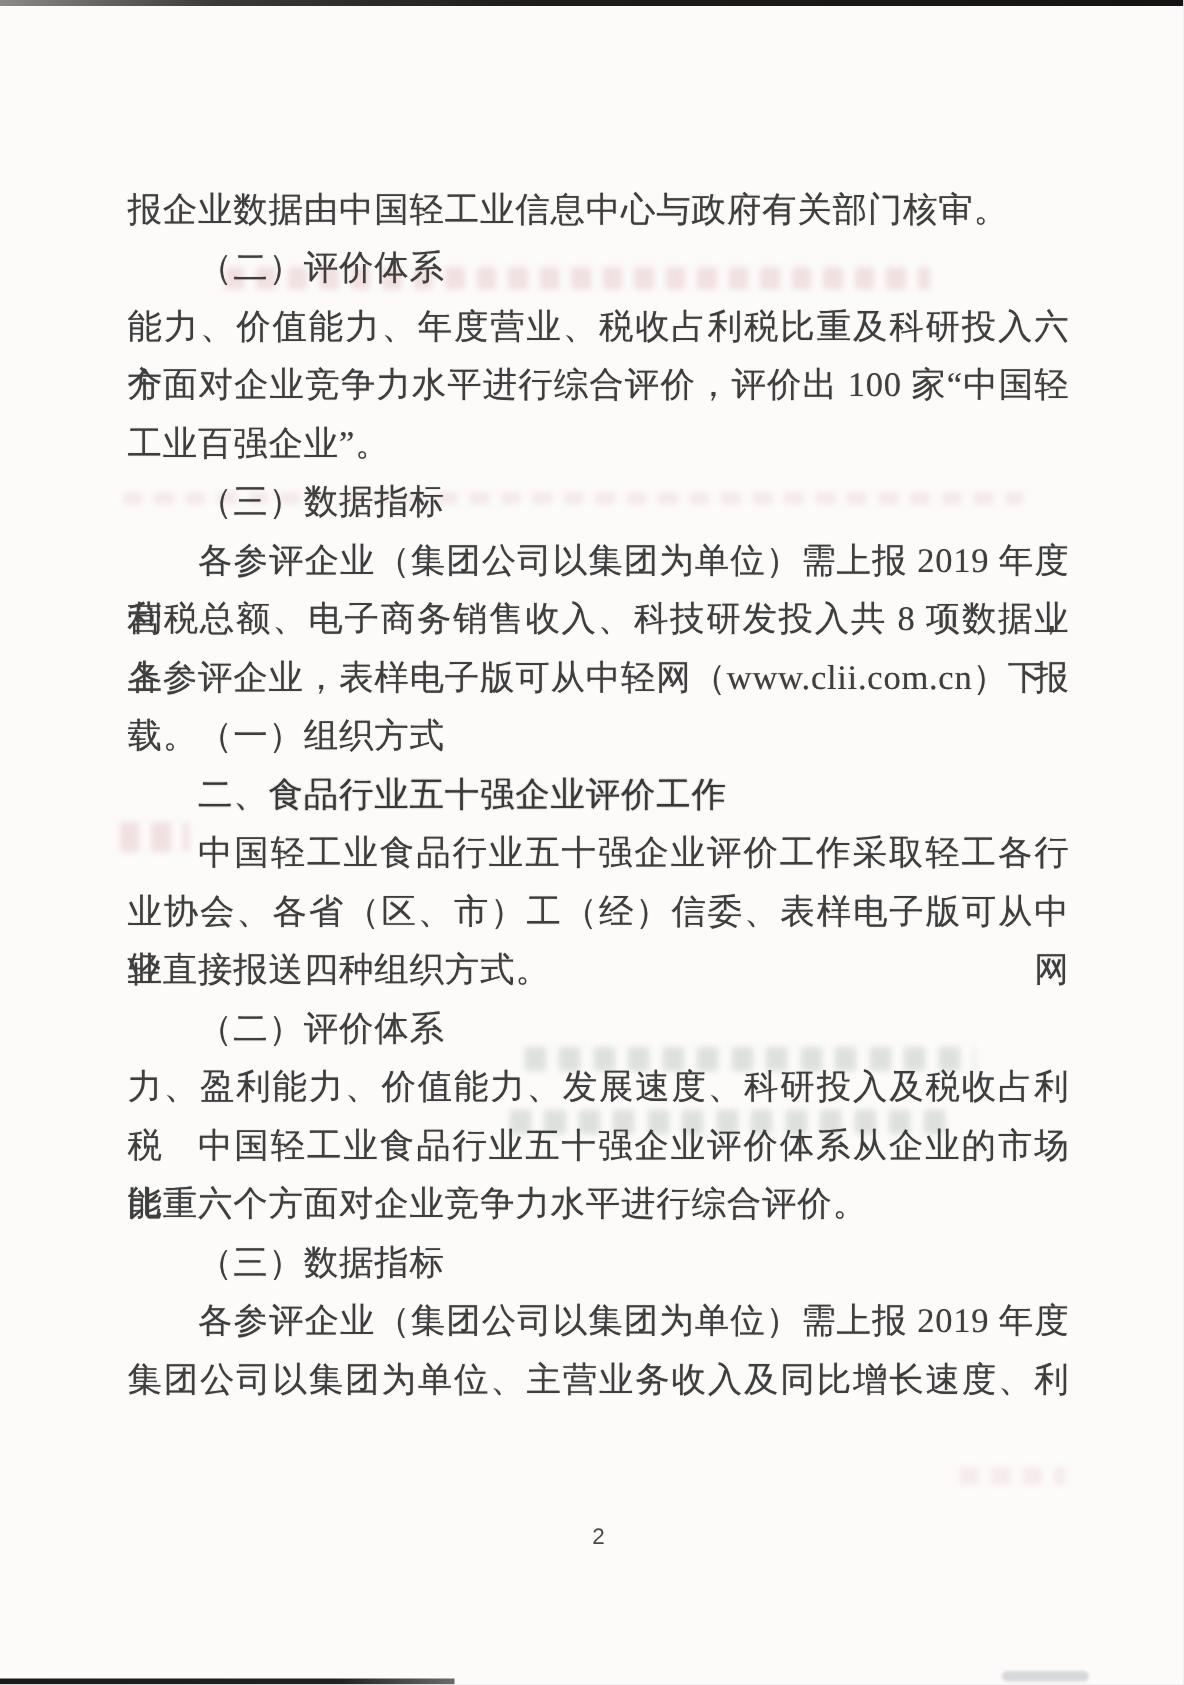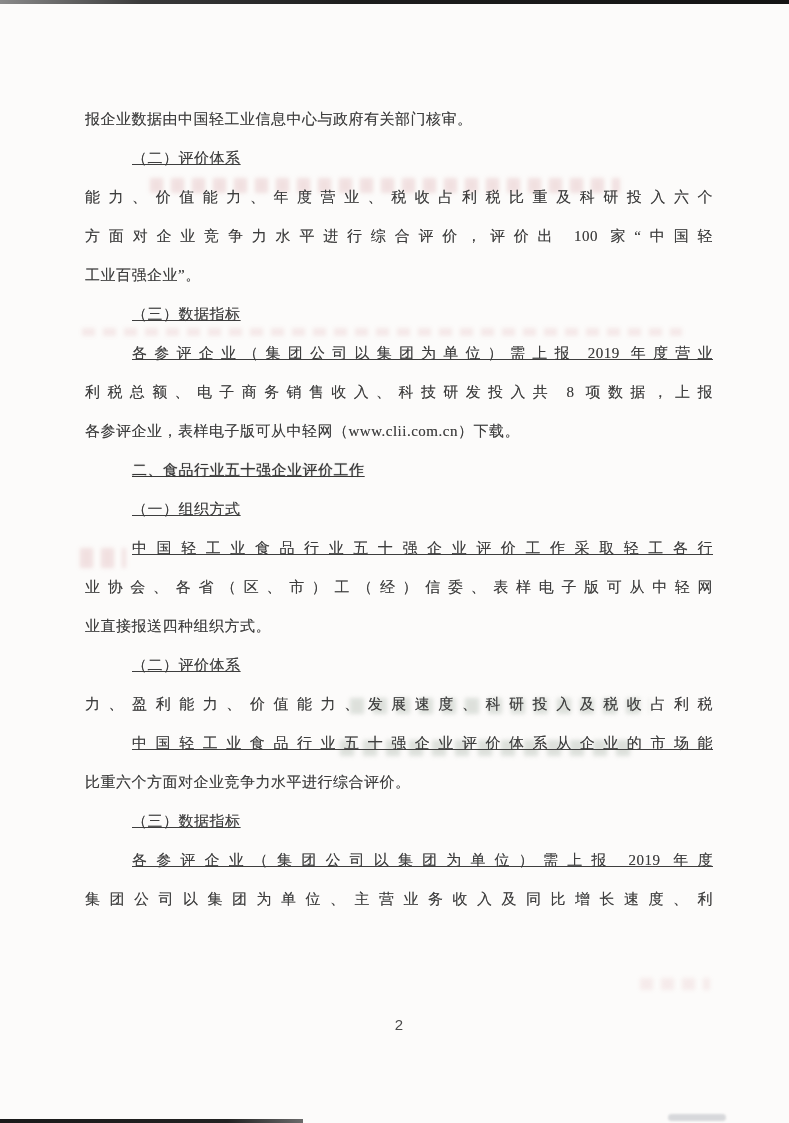--- a/index.html
+++ b/index.html
@@ -36,34 +36,34 @@
     width: 58px; height: 7px;
     background: #b9bcc2;
     border-radius: 4px;
     opacity: .55;
     filter: blur(1px);
   }
   
   .textblock {
     position: absolute;
     left: 85px;
-    top: 100px;
+    top: 120px;
     width: 628px;
-    font-size: 15px;
+    font-size: 23px;
     color: #3e3e3e;
     letter-spacing: 0.5px;
   }
   .line {
     height: 39px;
     line-height: 39px;
     white-space: normal;
     overflow: visible;
     text-shadow: 0 0 0.6px rgba(62,62,62,.55);
   }
-  .line.indent { text-indent: 47px; text-decoration: underline; }
+  .line.indent { text-indent: 47px; }
   .line.justify { text-align: justify; text-align-last: justify; }
   .line.heading { color: #383838; text-shadow: 0 0 1px rgba(50,50,50,.7); }
   
   .pagenum {
     position: absolute;
     top: 1016px;
     left: 85px;
     width: 628px;
     text-align: center;
     font-size: 15px;
@@ -108,22 +108,22 @@
   <div class="textblock">
       <div class="line flush">报企业数据由中国轻工业信息中心与政府有关部门核审。</div>
       <div class="line indent">（二）评价体系</div>
       <div class="line flush justify">能力、价值能力、年度营业、税收占利税比重及科研投入六个</div>
       <div class="line flush justify">方面对企业竞争力水平进行综合评价，评价出 100 家“中国轻</div>
       <div class="line flush">工业百强企业”。</div>
       <div class="line indent">（三）数据指标</div>
       <div class="line indent justify">各参评企业（集团公司以集团为单位）需上报 2019 年度营业</div>
       <div class="line flush justify">利税总额、电子商务销售收入、科技研发投入共 8 项数据，上报</div>
       <div class="line flush">各参评企业，表样电子版可从中轻网（www.clii.com.cn）下载。</div>
+      <div class="line indent">（一）组织方式</div>
       <div class="line indent heading">二、食品行业五十强企业评价工作</div>
-      <div class="line indent">（一）组织方式</div>
       <div class="line indent justify">中国轻工业食品行业五十强企业评价工作采取轻工各行</div>
       <div class="line flush justify">业协会、各省（区、市）工（经）信委、表样电子版可从中轻网</div>
       <div class="line flush">业直接报送四种组织方式。</div>
       <div class="line indent">（二）评价体系</div>
       <div class="line flush justify">力、盈利能力、价值能力、发展速度、科研投入及税收占利税</div>
       <div class="line indent justify">中国轻工业食品行业五十强企业评价体系从企业的市场能</div>
       <div class="line flush">比重六个方面对企业竞争力水平进行综合评价。</div>
       <div class="line indent">（三）数据指标</div>
       <div class="line indent justify">各参评企业（集团公司以集团为单位）需上报 2019 年度</div>
       <div class="line flush justify">集团公司以集团为单位、主营业务收入及同比增长速度、利</div>

